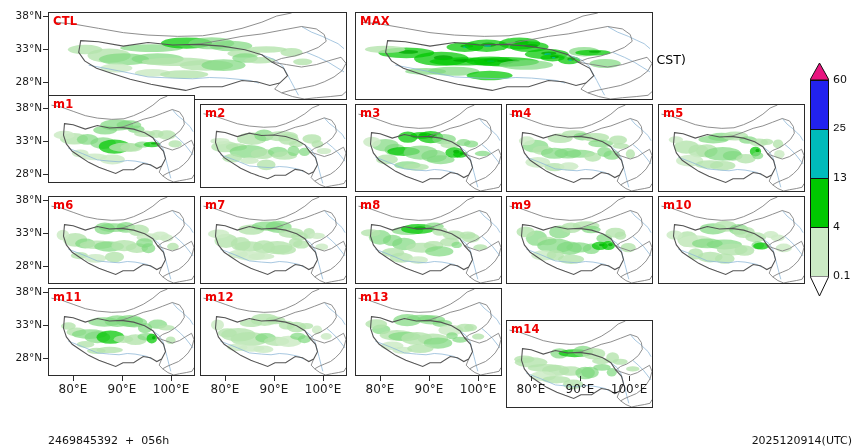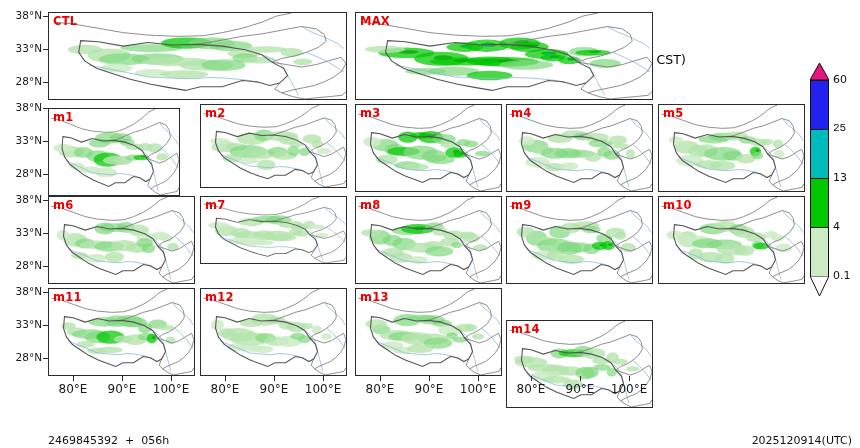--- a/index.html
+++ b/index.html
@@ -139,21 +139,21 @@
             <path d="M258.3 40.2L270.2 45.3L280.1 50.3L288.1 55.3L296.0 60.3" fill="none" stroke="#8fb8d8" stroke-width="0.8"></path>
             <path d="M5.0 9.4L24.8 11.3L49.7 15.7L74.5 20.1L99.3 22.6L129.1 23.9L154.0 23.3L173.8 20.1L193.7 15.7L213.6 9.4L228.5 3.1L243.4 0.0" fill="none" stroke="#808080" stroke-width="0.9"></path>
             <path d="M149.0 32.1L173.8 27.7L193.7 23.9L213.6 21.4L233.4 17.6L253.3 13.8L268.2 16.3L276.1 22.0L278.1 28.9L270.2 35.2L258.3 40.2L246.3 44.0L233.4 46.5L223.5 50.3" fill="none" stroke="#808080" stroke-width="0.9"></path>
             <path d="M223.5 50.3L238.4 52.8L253.3 55.3L268.2 52.8L280.1 49.0L293.0 45.3L298.0 51.5L294.0 59.1L286.1 65.4L276.1 70.4L266.2 74.2L254.3 76.7L242.4 79.2L233.4 81.7L226.5 77.9L231.4 71.7" fill="none" stroke="#808080" stroke-width="0.9"></path>
             <path d="M233.4 81.7L244.4 85.5L256.3 88.0L268.2 86.7L282.1 85.5L294.0 84.2L298.0 80.5" fill="none" stroke="#808080" stroke-width="0.9"></path>
             <path d="M31.8 28.3L49.7 29.5L74.5 33.9L99.3 30.2L124.2 32.7L149.0 32.1L173.8 33.9L196.7 37.7L213.6 42.7L223.5 50.3L235.4 56.6L239.4 64.1L231.4 71.7L221.5 74.2L208.6 70.4L193.7 69.1L173.8 75.4L152.0 75.4L137.1 79.2L119.2 76.1L102.3 72.9L81.5 67.9L62.6 61.6L47.7 56.6L35.8 49.0L29.8 40.2L31.8 28.3Z" fill="none" stroke="#555555" stroke-width="1.1"></path>
           </svg>
         </div>
         <div class="plabel">MAX</div>
       </div>
-      <div class="panel" style="left: 48px; top: 108px; width: 132px; height: 88px;">
+      <div class="panel" style="left: 48px; top: 95px; width: 147px; height: 88px;">
         <div class="mapwrap">
           <svg viewBox="0 0 147 88" preserveAspectRatio="none">
             <rect x="0" y="0" width="147" height="88" fill="#ffffff"></rect>
             <g>
               <ellipse cx="25.3" cy="43.8" rx="14.2" ry="5.9" fill="#b4e4ad" opacity="0.8"></ellipse>
               <ellipse cx="39.1" cy="44.5" rx="10.9" ry="5.5" fill="#7fd97f" opacity="0.7"></ellipse>
               <ellipse cx="54.9" cy="48.2" rx="12.9" ry="6.0" fill="#7fd97f" opacity="0.7"></ellipse>
               <ellipse cx="66.3" cy="51.8" rx="15.8" ry="7.3" fill="#00c800" opacity="0.72"></ellipse>
               <ellipse cx="76.7" cy="52.5" rx="15.7" ry="4.6" fill="#b4e4ad" opacity="0.8"></ellipse>
               <ellipse cx="83.6" cy="52.7" rx="11.2" ry="4.3" fill="#b4e4ad" opacity="0.8"></ellipse>
@@ -379,21 +379,21 @@
             <path d="M127.4 40.2L133.3 45.3L138.2 50.3L142.1 55.3L146.0 60.3" fill="none" stroke="#8fb8d8" stroke-width="0.8"></path>
             <path d="M2.5 9.4L12.3 11.3L24.5 15.7L36.8 20.1L49.0 22.6L63.7 23.9L76.0 23.3L85.8 20.1L95.5 15.7L105.3 9.4L112.7 3.1L120.0 0.0" fill="none" stroke="#808080" stroke-width="0.9"></path>
             <path d="M73.5 32.1L85.8 27.7L95.5 23.9L105.3 21.4L115.2 17.6L125.0 13.8L132.3 16.3L136.2 22.0L137.2 28.9L133.3 35.2L127.4 40.2L121.5 44.0L115.2 46.5L110.3 50.3" fill="none" stroke="#808080" stroke-width="0.9"></path>
             <path d="M110.3 50.3L117.6 52.8L125.0 55.3L132.3 52.8L138.2 49.0L144.5 45.3L147.0 51.5L145.0 59.1L141.1 65.4L136.2 70.4L131.3 74.2L125.4 76.7L119.6 79.2L115.2 81.7L111.7 77.9L114.2 71.7" fill="none" stroke="#808080" stroke-width="0.9"></path>
             <path d="M115.2 81.7L120.5 85.5L126.4 88.0L132.3 86.7L139.2 85.5L145.0 84.2L147.0 80.5" fill="none" stroke="#808080" stroke-width="0.9"></path>
             <path d="M15.7 28.3L24.5 29.5L36.8 33.9L49.0 30.2L61.3 32.7L73.5 32.1L85.8 33.9L97.0 37.7L105.3 42.7L110.3 50.3L116.1 56.6L118.1 64.1L114.2 71.7L109.3 74.2L102.9 70.4L95.5 69.1L85.8 75.4L75.0 75.4L67.6 79.2L58.8 76.1L50.5 72.9L40.2 67.9L30.9 61.6L23.5 56.6L17.6 49.0L14.7 40.2L15.7 28.3Z" fill="none" stroke="#555555" stroke-width="1.1"></path>
           </svg>
         </div>
         <div class="plabel">m6</div>
       </div>
-      <div class="panel" style="left: 200px; top: 196px; width: 147px; height: 68px;">
+      <div class="panel" style="left: 200px; top: 196px; width: 147px; height: 88px;">
         <div class="mapwrap">
           <svg viewBox="0 0 147 88" preserveAspectRatio="none">
             <rect x="0" y="0" width="147" height="88" fill="#ffffff"></rect>
             <g>
               <ellipse cx="25.4" cy="44.8" rx="11.7" ry="7.3" fill="#b4e4ad" opacity="0.8"></ellipse>
               <ellipse cx="40.3" cy="48.2" rx="10.0" ry="7.2" fill="#b4e4ad" opacity="0.8"></ellipse>
               <ellipse cx="48.6" cy="50.6" rx="14.7" ry="5.3" fill="#b4e4ad" opacity="0.8"></ellipse>
               <ellipse cx="63.9" cy="51.2" rx="11.3" ry="7.0" fill="#b4e4ad" opacity="0.8"></ellipse>
               <ellipse cx="77.3" cy="51.8" rx="15.5" ry="6.7" fill="#b4e4ad" opacity="0.8"></ellipse>
               <ellipse cx="83.4" cy="54.0" rx="12.9" ry="5.0" fill="#b4e4ad" opacity="0.8"></ellipse>

